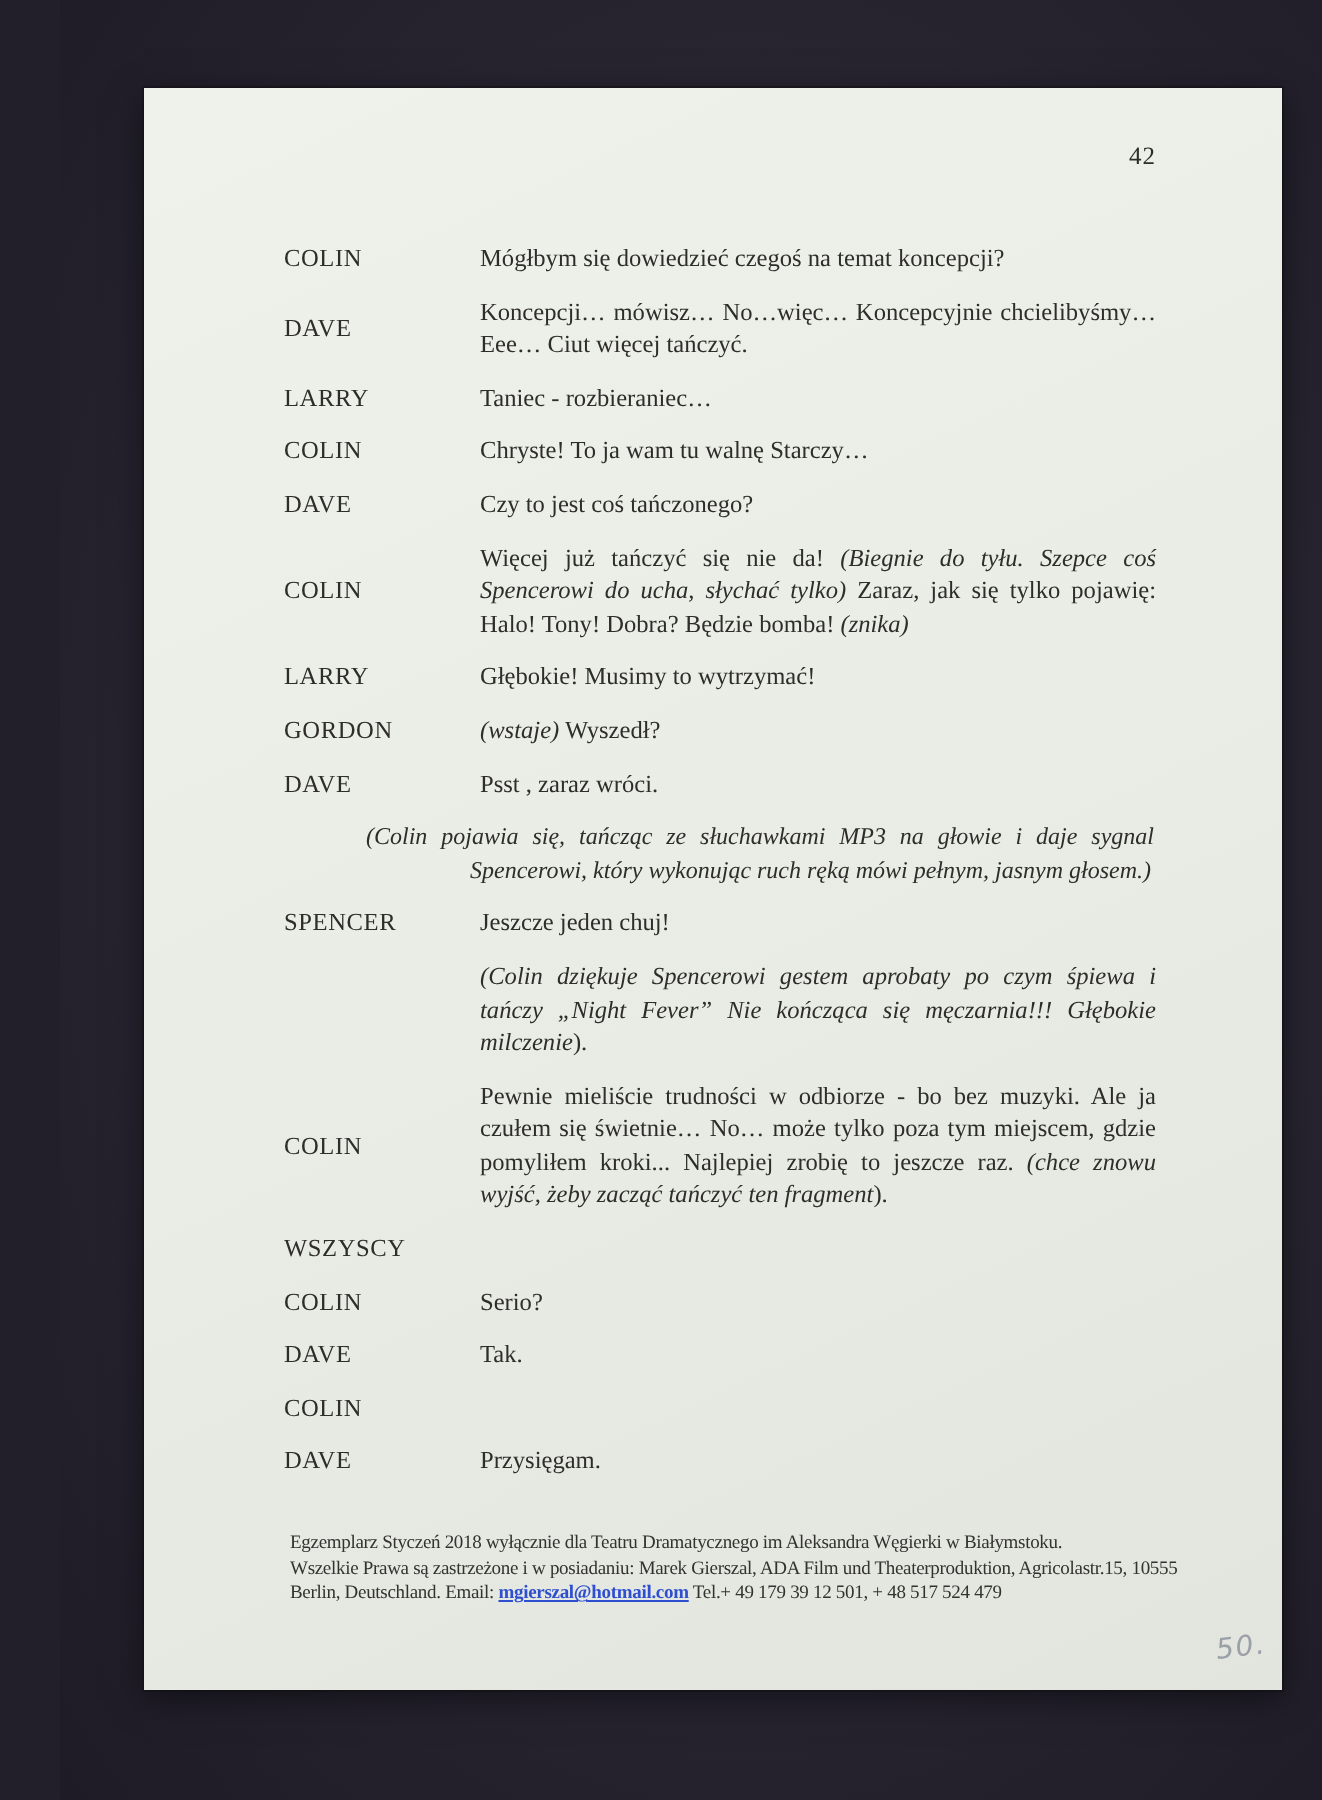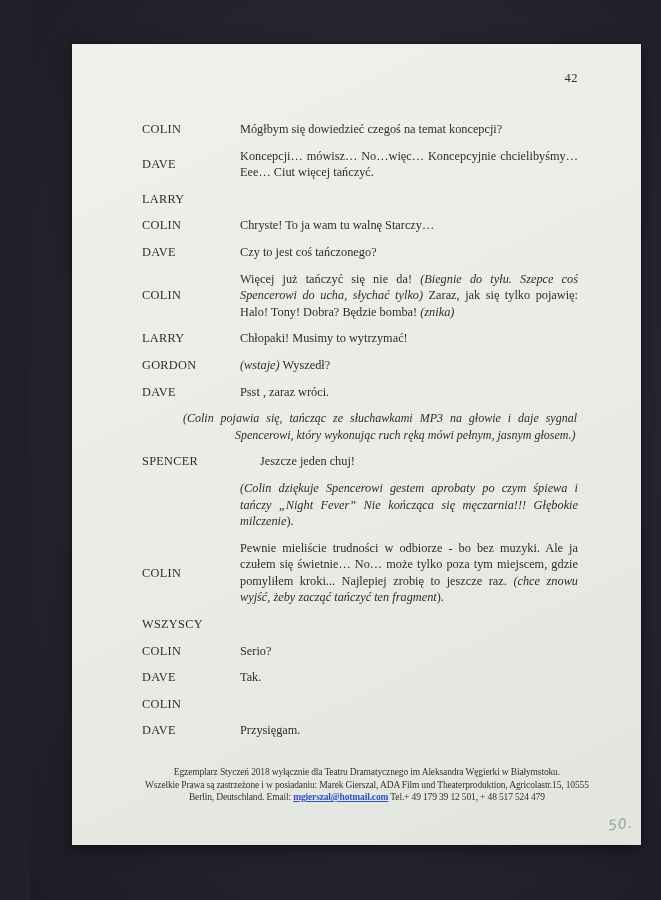--- a/index.html
+++ b/index.html
@@ -31,21 +31,21 @@
     letter-spacing: 0.5px;
   }
   .dialogue {
     position: absolute;
     top: 77px; left: 0;
     width: 569px;
     font-size: 12.3px;
     line-height: 16.6px;
   }
   .entry { display: flex; margin-bottom: 10px; align-items: center; }
-  .entry.gap { margin-top: 8px; gap: 20px; }
+  .entry.gap { margin-top: 8px; }
   .speaker {
     flex: none;
     width: 98px;
     margin-left: 70px;
     letter-spacing: 0.3px;
   }
   .text {
     flex: none;
     width: 338px;
     text-align: justify;
@@ -60,21 +60,20 @@
   }
   .text i, .stage-dir-left i { font-style: italic; }
   .footer {
     position: absolute;
     left: 73px; top: 722px;
     font-size: 9.5px;
     line-height: 12.6px;
     letter-spacing: -0.15px;
     white-space: nowrap;
     color: #33322f;
-    text-align: center;
   }
   .email { color: #2e4fd0; text-decoration: underline; cursor: pointer; font-weight: bold; }
   .handwritten {
     position: absolute;
     left: 536px; top: 772px;
     font-family: "DejaVu Sans", sans-serif;
     font-style: italic;
     font-size: 14px;
     color: #9aa0a8;
     transform: rotate(-7deg);
@@ -93,36 +92,37 @@
         <div class="entry">
           <div class="speaker">COLIN</div>
           <div class="text"><span>Mógłbym się dowiedzieć czegoś na temat koncepcji?</span></div>
         </div>
         <div class="entry">
           <div class="speaker">DAVE</div>
           <div class="text"><span>Koncepcji… mówisz… No…więc… Koncepcyjnie chcielibyśmy… Eee… Ciut więcej tańczyć.</span></div>
         </div>
         <div class="entry">
           <div class="speaker">LARRY</div>
+          <div class="text"><span>Taniec - rozbieraniec…</span></div>
         </div>
         <div class="entry">
           <div class="speaker">COLIN</div>
           <div class="text"><span>Chryste! To ja wam tu walnę Starczy…</span></div>
         </div>
         <div class="entry">
           <div class="speaker">DAVE</div>
           <div class="text"><span>Czy to jest coś tańczonego?</span></div>
         </div>
         <div class="entry">
           <div class="speaker">COLIN</div>
           <div class="text"><span>Więcej już tańczyć się nie da! </span><i>(Biegnie do tyłu. Szepce coś Spencerowi do ucha, słychać tylko)</i><span> Zaraz, jak się tylko pojawię: Halo! Tony! Dobra? Będzie bomba! </span><i>(znika)</i></div>
         </div>
         <div class="entry">
           <div class="speaker">LARRY</div>
-          <div class="text"><span>Chłopaki! Musimy to wytrzymać!</span></div>
+          <div class="text"><span>Głębokie! Musimy to wytrzymać!</span></div>
         </div>
         <div class="entry">
           <div class="speaker">GORDON</div>
           <div class="text"><i>(wstaje)</i><span> Wyszedł?</span></div>
         </div>
         <div class="entry">
           <div class="speaker">DAVE</div>
           <div class="text"><span>Psst , zaraz wróci.</span></div>
         </div>
         <div class="stage-dir-left"><i>(Colin pojawia się, tańcząc ze słuchawkami MP3 na głowie i daje sygnal Spencerowi, który wykonując ruch ręką mówi pełnym, jasnym głosem.)</i></div>

